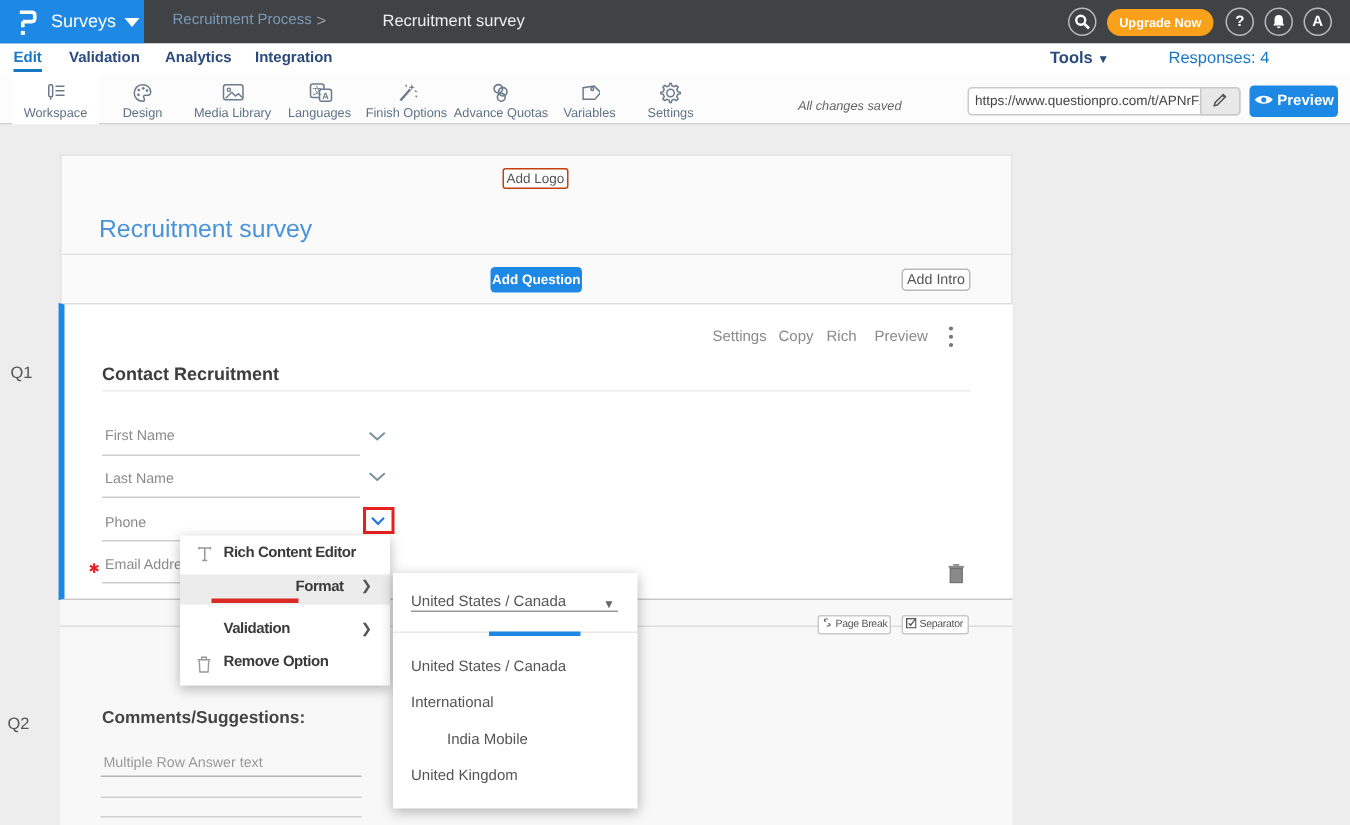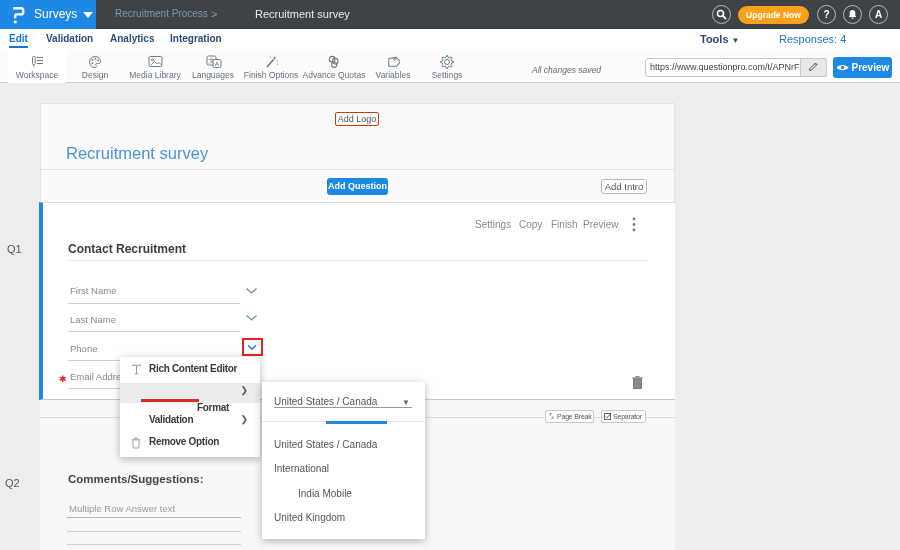--- a/index.html
+++ b/index.html
@@ -207,21 +207,21 @@
 <div class="abs" id="addlogo">Add Logo</div>
 <div class="abs" id="title">Recruitment survey</div>
 <div class="abs" id="hdiv"></div>
 <div class="abs" id="addq">Add Question</div>
 <div class="abs" id="addintro">Add Intro</div>
 
 <div class="abs" id="q1card"></div>
 <div class="abs" id="q1lbl">Q1</div>
 <div class="abs qlink" style="left:475px;">Settings</div>
 <div class="abs qlink" style="left:519px;">Copy</div>
-<div class="abs qlink" style="left:551px;">Finish</div>
+<div class="abs qlink" style="left:551px;">Rich</div>
 <div class="abs qlink" style="left:583px;">Preview</div>
 <svg class="abs" style="left:631px;top:217px;" width="6" height="15" viewBox="0 0 6 15">
     <circle cx="3" cy="2" r="1.4" fill="#777"></circle>
     <circle cx="3" cy="7.5" r="1.4" fill="#777"></circle>
     <circle cx="3" cy="13" r="1.4" fill="#777"></circle>
   </svg>
 <div class="abs" id="contact">Contact Recruitment</div>
 <div class="abs" id="contline"></div>
 <div class="abs flab" style="top:285px;">First Name</div>
 <div class="abs fline" style="top:303px;"></div>
@@ -273,21 +273,21 @@
         <line x1="2" y1="1.5" x2="11" y2="1.5"></line>
         <line x1="2" y1="0.8" x2="2" y2="2.8"></line>
         <line x1="11" y1="0.8" x2="11" y2="2.8"></line>
         <line x1="6.5" y1="1.5" x2="6.5" y2="11"></line>
         <line x1="4.5" y1="11.5" x2="8.5" y2="11.5"></line>
       </g>
     </svg>
   <div class="mtxt">Rich Content Editor</div>
 </div>
 <div class="abs mitem" id="mformat" style="left:120px;top:383px;height:20px;">
-  <div class="mtxt" style="top:19px;padding-left:48px;">Format</div>
+  <div class="mtxt" style="top:3px;padding-left:48px;">Format</div>
   <div class="marrow" style="top:2px;">❯</div>
 </div>
 <div class="abs" id="redul"></div>
 <div class="abs mitem" style="left:120px;top:409px;">
   <div class="mtxt">Validation</div>
   <div class="marrow">❯</div>
 </div>
 <div class="abs mitem" style="left:120px;top:431px;">
   <svg style="position:absolute;left:11px;top:6px;" width="10" height="12" viewBox="0 0 11 13">
       <g stroke="#999" fill="none" stroke-width="1">

